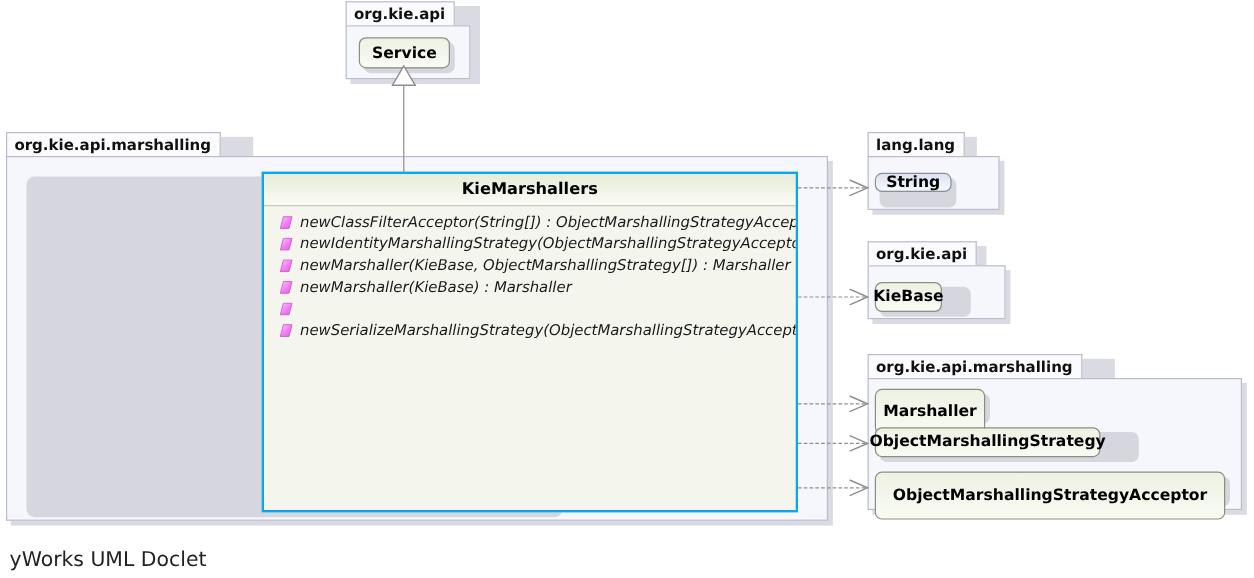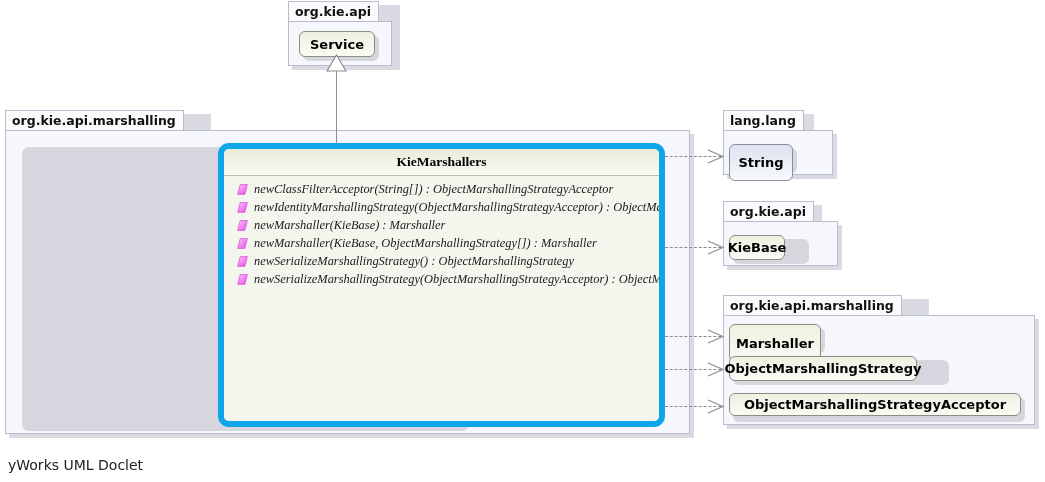--- a/index.html
+++ b/index.html
@@ -80,27 +80,26 @@
   .node-shadow {
     position: absolute;
     background: #d5d6de;
     border-radius: 6px;
     z-index: 4;
   }
 
   
   .bigclass {
     position: absolute;
-    border: 6px solid #0ea5e9;
-    border-radius: 11px;
+    border: 2px solid #0ea5e9;
+    border-radius: 0;
     box-sizing: border-box;
     background: #f2f5e9;
     z-index: 5;
     overflow: hidden;
-    font-family: Liberation Serif, serif;
   }
   .bigclass-shadow {
     position: absolute;
     background: #d5d6de;
     border-radius: 7px;
     z-index: 4;
   }
   .bigclass-header {
     height: 26px;
     line-height: 26px;
@@ -159,21 +158,21 @@
   .tri-hollow {
     position: absolute;
     z-index: 7;
   }
 
   
   .footer {
     position: absolute;
     left: 8px;
     top: 457px;
-    font-size: 14px;
+    font-size: 17px;
     color: #222;
     font-family: "DejaVu Sans", "Liberation Sans", sans-serif;
   }
 </style>
 </head>
 <body>
 
 <div class="pkg">
   <div class="pkg-tab-shadow" style="left:292px; top:5px; width:108px; height:20px;"></div>
   <div class="pkg-tab" style="left:288px; top:1px;">org.kie.api</div>
@@ -223,60 +222,59 @@
               </defs>
               <polygon points="3.2,0.6 10.4,0.6 7.8,10.4 0.6,10.4" fill="url(#g2)" stroke="#d14fd1" stroke-width="0.7"></polygon>
             </svg>
           </span>
           <span class="member-text">newIdentityMarshallingStrategy(ObjectMarshallingStrategyAcceptor) : ObjectMarshallingStrategy</span>
         </div>
         <div class="member">
           <span class="member-icon">
             <svg width="11" height="11" viewBox="0 0 11 11">
               <defs>
+                <linearGradient id="g4" x1="0" y1="0" x2="1" y2="1">
+                  <stop offset="0%" stop-color="#ffc9ff"></stop>
+                  <stop offset="55%" stop-color="#f07ef0"></stop>
+                  <stop offset="100%" stop-color="#e45fe4"></stop>
+                </linearGradient>
+              </defs>
+              <polygon points="3.2,0.6 10.4,0.6 7.8,10.4 0.6,10.4" fill="url(#g4)" stroke="#d14fd1" stroke-width="0.7"></polygon>
+            </svg>
+          </span>
+          <span class="member-text">newMarshaller(KieBase, ObjectMarshallingStrategy[]) : Marshaller</span>
+        </div>
+        <div class="member">
+          <span class="member-icon">
+            <svg width="11" height="11" viewBox="0 0 11 11">
+              <defs>
                 <linearGradient id="g3" x1="0" y1="0" x2="1" y2="1">
                   <stop offset="0%" stop-color="#ffc9ff"></stop>
                   <stop offset="55%" stop-color="#f07ef0"></stop>
                   <stop offset="100%" stop-color="#e45fe4"></stop>
                 </linearGradient>
               </defs>
               <polygon points="3.2,0.6 10.4,0.6 7.8,10.4 0.6,10.4" fill="url(#g3)" stroke="#d14fd1" stroke-width="0.7"></polygon>
             </svg>
           </span>
           <span class="member-text">newMarshaller(KieBase) : Marshaller</span>
         </div>
         <div class="member">
           <span class="member-icon">
             <svg width="11" height="11" viewBox="0 0 11 11">
               <defs>
-                <linearGradient id="g4" x1="0" y1="0" x2="1" y2="1">
-                  <stop offset="0%" stop-color="#ffc9ff"></stop>
-                  <stop offset="55%" stop-color="#f07ef0"></stop>
-                  <stop offset="100%" stop-color="#e45fe4"></stop>
-                </linearGradient>
-              </defs>
-              <polygon points="3.2,0.6 10.4,0.6 7.8,10.4 0.6,10.4" fill="url(#g4)" stroke="#d14fd1" stroke-width="0.7"></polygon>
-            </svg>
-          </span>
-          <span class="member-text">newMarshaller(KieBase, ObjectMarshallingStrategy[]) : Marshaller</span>
-        </div>
-        <div class="member">
-          <span class="member-icon">
-            <svg width="11" height="11" viewBox="0 0 11 11">
-              <defs>
                 <linearGradient id="g5" x1="0" y1="0" x2="1" y2="1">
                   <stop offset="0%" stop-color="#ffc9ff"></stop>
                   <stop offset="55%" stop-color="#f07ef0"></stop>
                   <stop offset="100%" stop-color="#e45fe4"></stop>
                 </linearGradient>
               </defs>
               <polygon points="3.2,0.6 10.4,0.6 7.8,10.4 0.6,10.4" fill="url(#g5)" stroke="#d14fd1" stroke-width="0.7"></polygon>
             </svg>
           </span>
-          <span class="member-text">newSerializeMarshallingStrategy() : ObjectMarshallingStrategy</span>
         </div>
         <div class="member">
           <span class="member-icon">
             <svg width="11" height="11" viewBox="0 0 11 11">
               <defs>
                 <linearGradient id="g6" x1="0" y1="0" x2="1" y2="1">
                   <stop offset="0%" stop-color="#ffc9ff"></stop>
                   <stop offset="55%" stop-color="#f07ef0"></stop>
                   <stop offset="100%" stop-color="#e45fe4"></stop>
                 </linearGradient>
@@ -290,21 +288,21 @@
   </div>
 </div>
 
 <div class="pkg">
   <div class="pkg-tab-shadow" style="left:727px; top:114px; width:87px; height:20px;"></div>
   <div class="pkg-tab" style="left:723px; top:110px;">lang.lang</div>
   <div class="pkg-body-shadow" style="left:727px; top:134px; width:110px; height:45px;"></div>
   <div class="pkg-body" style="left:723px; top:130px; width:110px; height:45px;"></div>
 
   <div class="node-shadow" style="left:733px; top:148px; width:64px; height:25px;"></div>
-  <div class="node cls" style="left:729px; top:144px; width:64px; height:37px;">
+  <div class="node cls" style="left:729px; top:144px; width:64px; height:16px;">
     <span>String</span>
   </div>
 </div>
 
 <div class="pkg">
   <div class="pkg-tab-shadow" style="left:727px; top:205px; width:95px; height:20px;"></div>
   <div class="pkg-tab" style="left:723px; top:201px;">org.kie.api</div>
   <div class="pkg-body-shadow" style="left:727px; top:225px; width:115px; height:45px;"></div>
   <div class="pkg-body" style="left:723px; top:221px; width:115px; height:45px;"></div>
 
@@ -324,21 +322,21 @@
   <div class="node iface" style="left:729px; top:324px; width:92px; height:38px;">
     <span>Marshaller</span>
   </div>
 
   <div class="node-shadow" style="left:733px; top:360px; width:216px; height:25px;"></div>
   <div class="node iface" style="left:729px; top:356px; width:188px; height:25px;">
     <span>ObjectMarshallingStrategy</span>
   </div>
 
   <div class="node-shadow" style="left:733px; top:397px; width:292px; height:25px;"></div>
-  <div class="node iface" style="left:729px; top:393px; width:292px; height:23px;text-align:center;">
+  <div class="node iface" style="left:729px; top:393px; width:292px; height:40px;text-align:center;">
     <span>ObjectMarshallingStrategyAcceptor</span>
   </div>
 </div>
 
 <div class="conn-v" style="left:336px; top:70px; height:74px;"></div>
 <svg class="tri-hollow" style="left:326px; top:54px;" width="21" height="18" viewBox="0 0 21 18">
   <polygon points="10.5,1 20,17 1,17" fill="#ffffff" stroke="#8d8d8d" stroke-width="1.2"></polygon>
 </svg>
 
 <div class="conn-h" style="left:665px; top:156px; width:56px;"></div>

